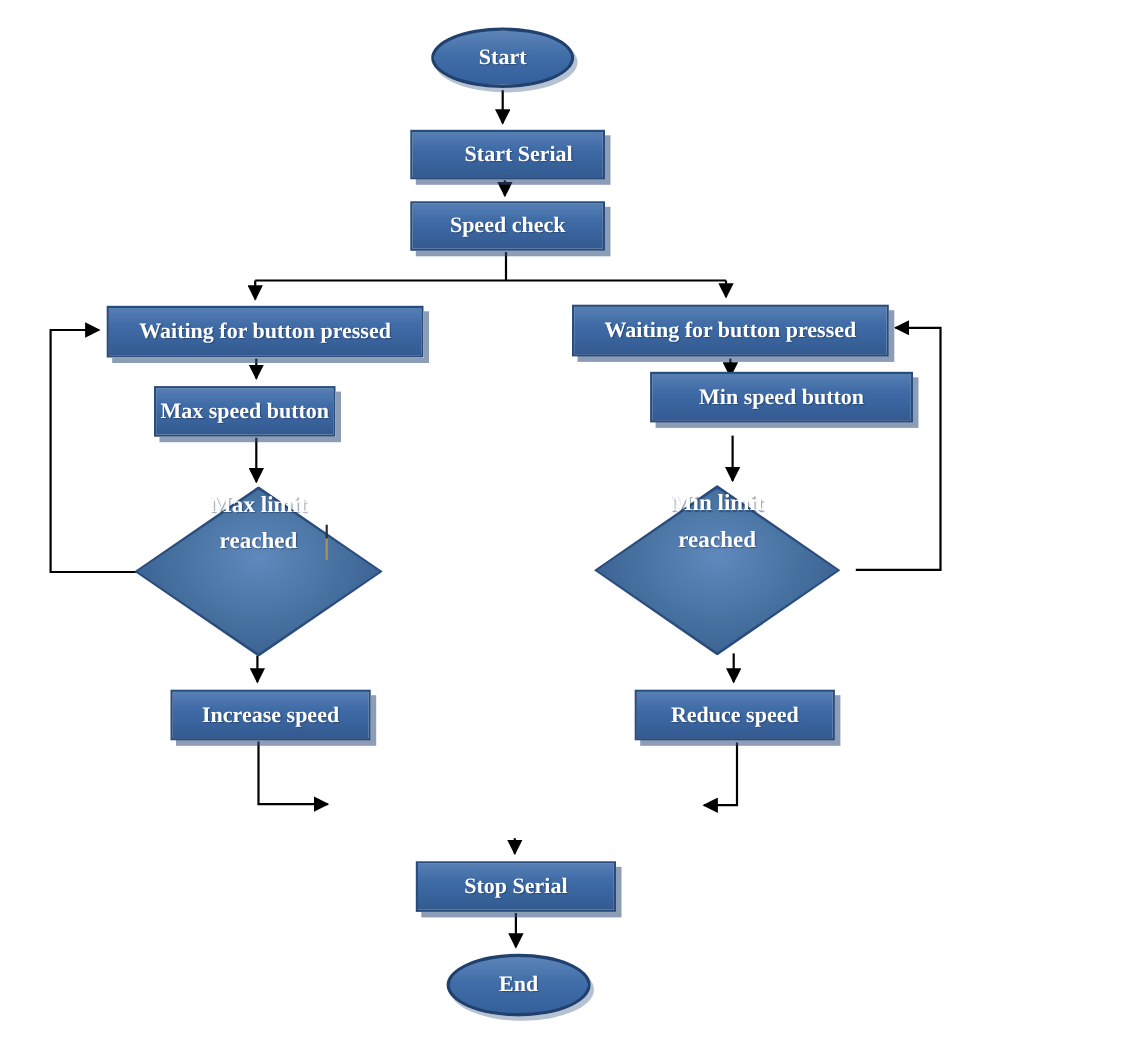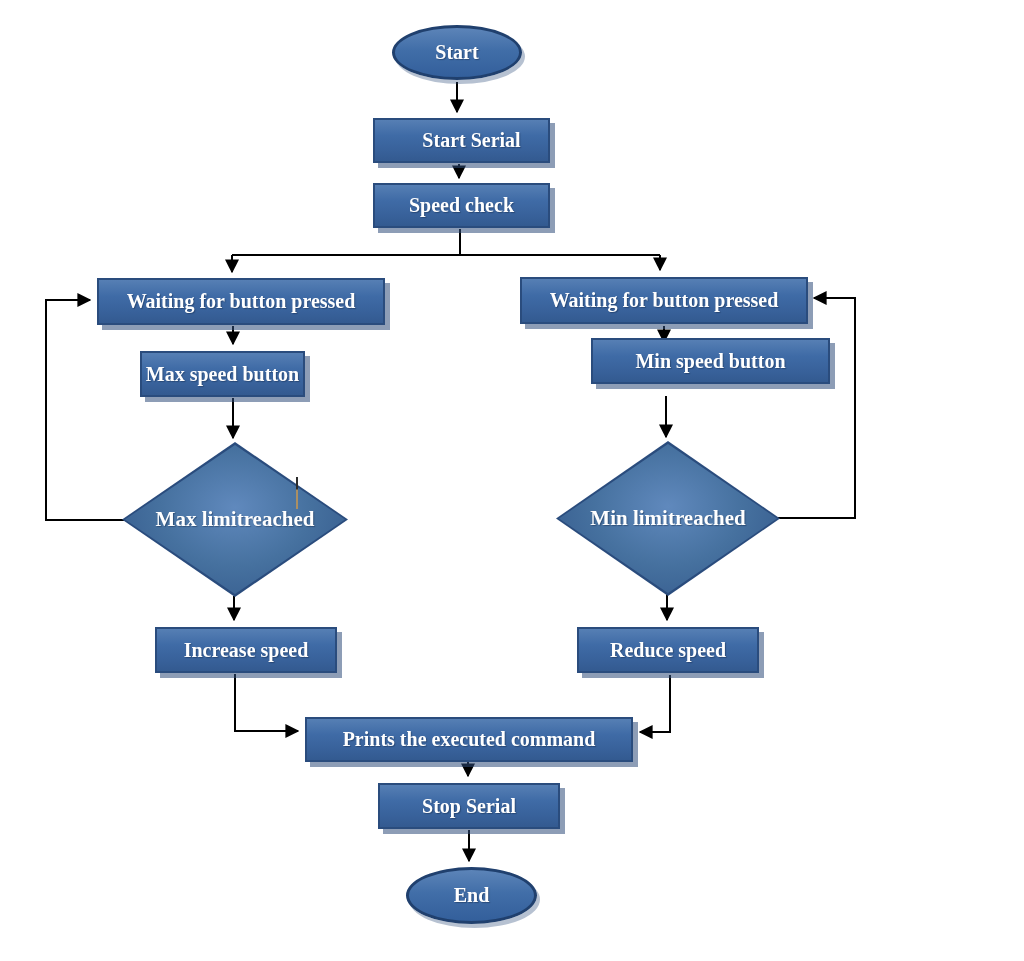--- a/index.html
+++ b/index.html
@@ -29,21 +29,21 @@
   .diamond .dm-border{
     position:absolute;inset:0;background:#2a4c7d;
     clip-path:polygon(50% 0,100% 50%,50% 100%,0 50%);
   }
   .diamond .dm-fill{
     position:absolute;inset:3px;
     background:radial-gradient(ellipse at 50% 42%,#6089bd 0%,#46719f 48%,#315588 100%);
     clip-path:polygon(50% 0,100% 50%,50% 100%,0 50%);
   }
   .diamond .dm-label{
-    position:absolute;inset:0;display:flex;flex-direction:row;align-items:center;justify-content:center;
+    position:absolute;inset:0;display:flex;flex-direction:column;align-items:center;
     color:#fff;font-weight:bold;font-size:21px;line-height:1.55;
     text-shadow:1px 1px 1px rgba(20,40,70,.45);
   }
   .watermark{
     position:absolute;left:563px;top:901px;width:460px;
     color:#8b0000;font-weight:bold;font-size:27px;letter-spacing:0px;
     font-family:"Liberation Serif","DejaVu Serif",serif;white-space:nowrap;
   }
   .cursor-artifact{
     position:absolute;left:296px;top:477px;width:2px;height:32px;
@@ -112,40 +112,37 @@
 
   <div class="diamond" style="left:122px;top:442px;width:226px;height:155px;">
     <div class="dm-border"></div>
     <div class="dm-fill"></div>
     <div class="dm-label">
       <span>Max limit</span>
       <span>reached</span>
     </div>
   </div>
 
-  <div class="diamond" style="left:556px;top:441px;width:224px;height:155px;">
+  <div class="diamond" style="left:540px;top:441px;width:224px;height:155px;">
     <div class="dm-border"></div>
     <div class="dm-fill"></div>
     <div class="dm-label">
       <span>Min limit</span>
       <span>reached</span>
     </div>
   </div>
 
   <div class="node rect" style="left:155px;top:627px;width:182px;height:46px;">
     <span>Increase speed</span>
   </div>
 
   <div class="node rect" style="left:577px;top:627px;width:182px;height:46px;">
     <span>Reduce speed</span>
   </div>
 
-  <div class="node rect" style="left:305px;top:717px;width:328px;height:45px;">
-    <span>Prints the executed command</span>
-  </div>
 
   <div class="node oval" style="left:406px;top:867px;width:131px;height:57px;">
     <span>End</span>
   </div>
 
   <div class="node rect" style="left:378px;top:783px;width:182px;height:46px;">
     <span>Stop Serial</span>
   </div>
 
   <div class="cursor-artifact"></div>

